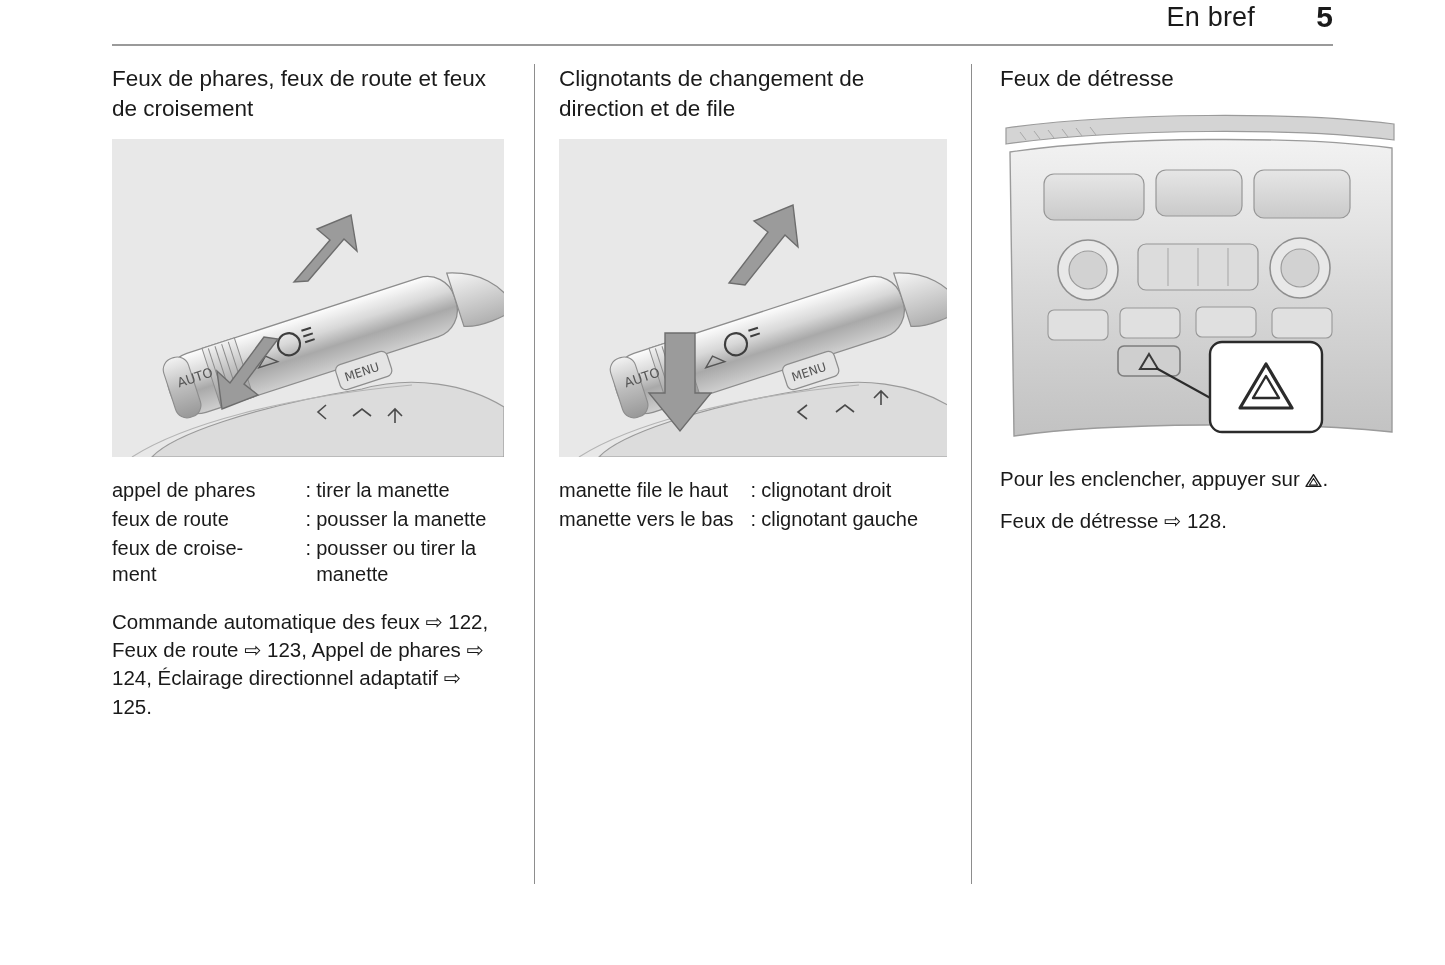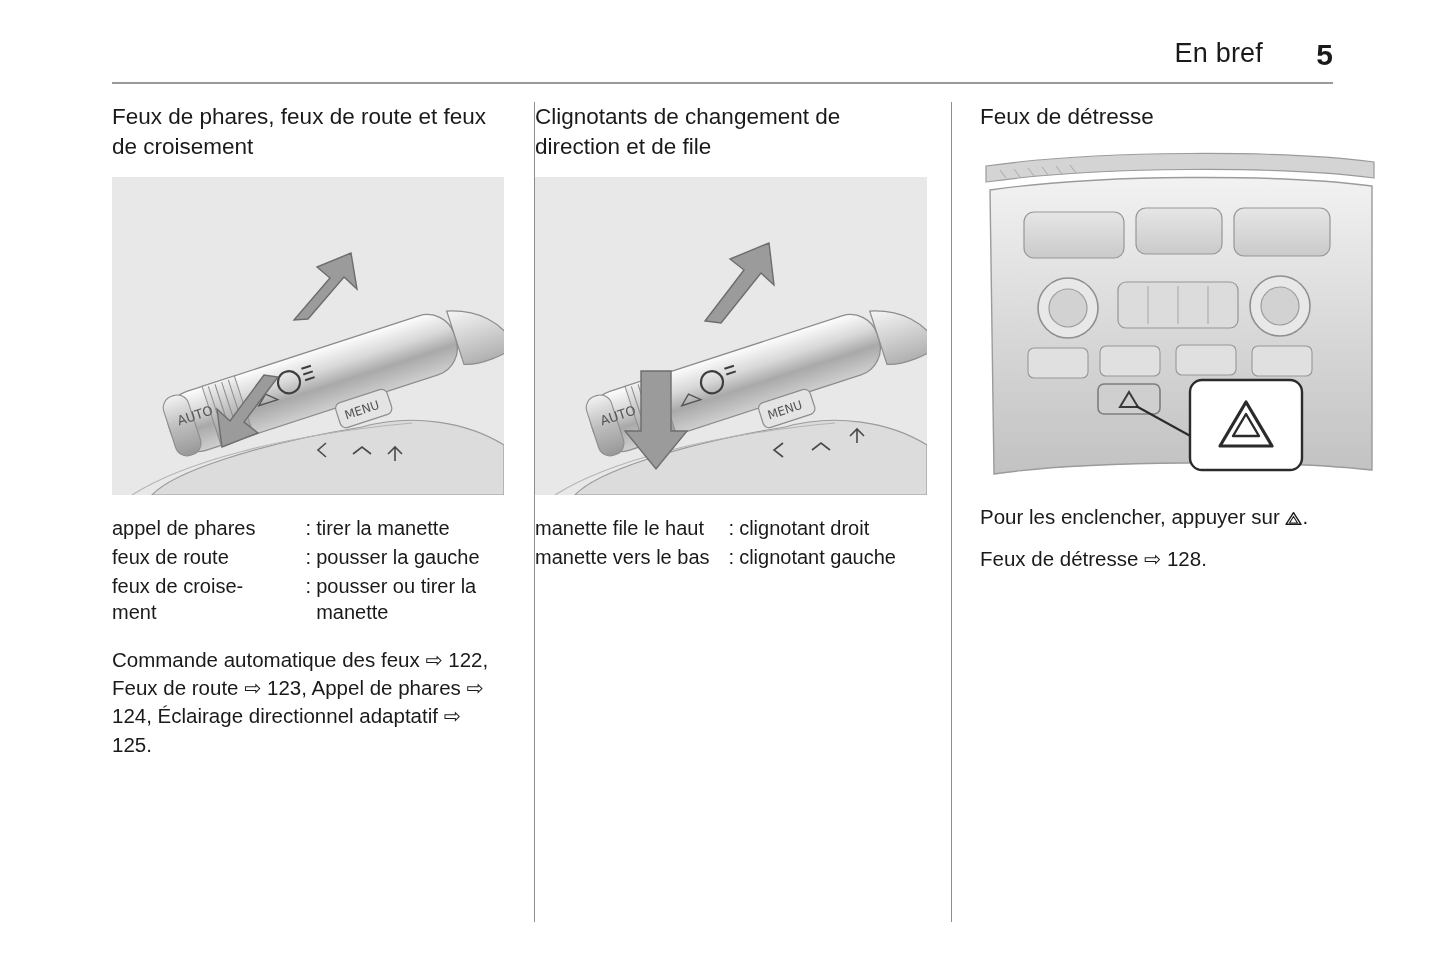--- a/index.html
+++ b/index.html
@@ -17,24 +17,23 @@
   .page {
     position: relative;
     width: 1445px;
     height: 965px;
     box-sizing: border-box;
     padding: 0 112px;
   }
   
   .page-header {
     display: flex;
-    align-items: flex-start;
+    align-items: center;
     justify-content: flex-end;
-    gap: 28px;
-    padding-top: 38px;
+    gap: 36px;
     padding-bottom: 10px;
   }
   .header-title {
     font-size: 27px;
     letter-spacing: 0.2px;
   }
   .header-pageno {
     font-size: 30px;
     font-weight: bold;
     min-width: 42px;
@@ -47,21 +46,21 @@
   
   .columns {
     display: flex;
     height: 820px;
   }
   .col {
     box-sizing: border-box;
     position: relative;
   }
   .col-1 { width: 422px; padding-right: 30px; }
-  .col-2 { width: 437px; padding-right: 24px;
+  .col-2 { width: 437px; padding-left: 24px; padding-right: 24px;
            border-left: 1.5px solid #8d8d8d; }
   .col-3 { width: 432px; padding-left: 28px;
            border-left: 1.5px solid #8d8d8d; }
   h2.sec-title {
     font-size: 22.5px;
     font-weight: normal;
     line-height: 1.32;
     margin: 0 0 16px 0;
   }
   p.body {
@@ -185,21 +184,21 @@
       <table class="def-table">
         <tbody>
           <tr>
             <td class="def-term">appel de phares</td>
             <td class="def-colon">:</td>
             <td class="def-desc">tirer la manette</td>
           </tr>
           <tr>
             <td class="def-term">feux de route</td>
             <td class="def-colon">:</td>
-            <td class="def-desc">pousser la gauche</td>
+            <td class="def-desc">pousser la manette</td>
           </tr>
           <tr>
             <td class="def-term" style="white-space:pre-line">feux de croise-
 ment</td>
             <td class="def-colon">:</td>
             <td class="def-desc">pousser ou tirer la manette</td>
           </tr>
         </tbody>
       </table>
 

